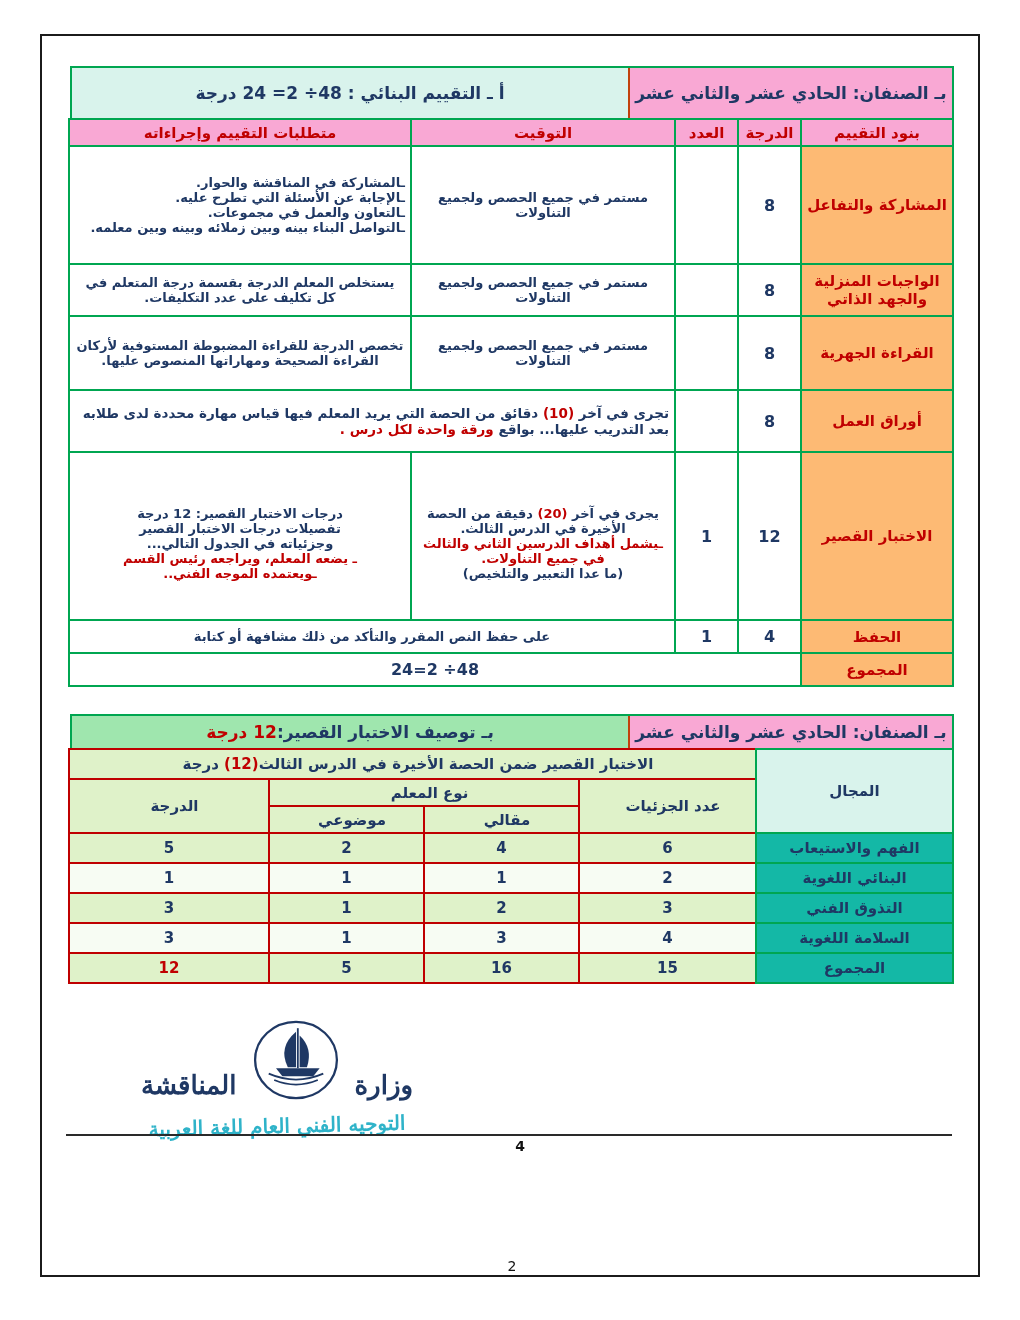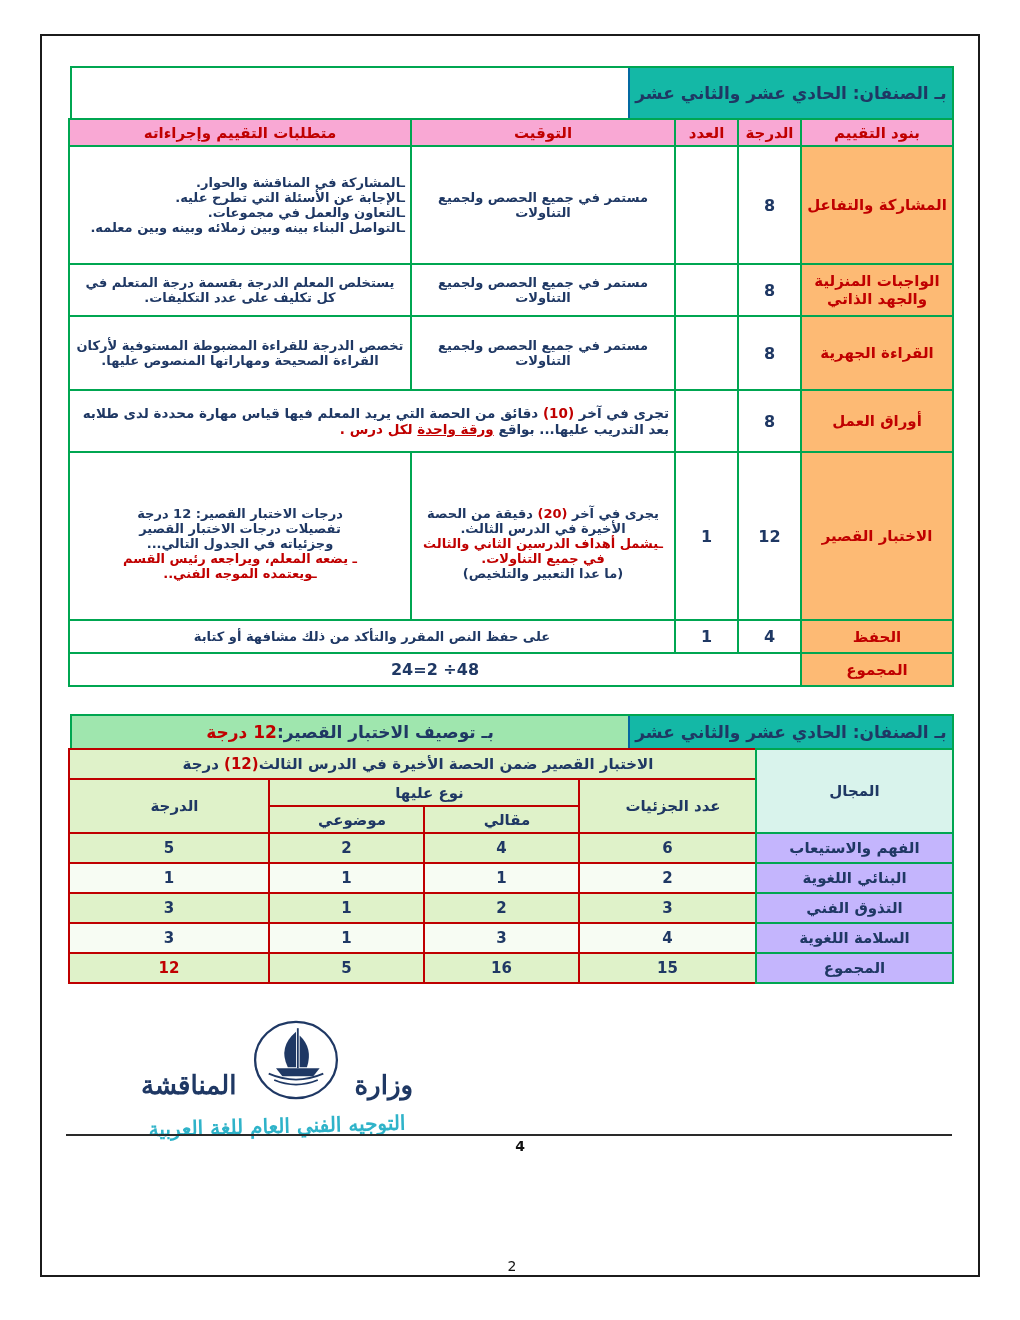--- a/index.html
+++ b/index.html
@@ -4,30 +4,30 @@
 <style>
   * { margin:0; padding:0; box-sizing:border-box; }
   html,body { width:1020px; height:1320px; background:#ffffff;
     font-family:"DejaVu Sans", sans-serif; }
   body { position:relative; direction:rtl; }
 
   .frame { position:absolute; left:40px; top:34px; width:940px; height:1243px;
     border:2px solid #1b1b1b; background:#ffffff; }
 
   .red   { color:#c00000; }
-  .u     { text-decoration:underline; }
+  .u     { }
   .preline { white-space:pre-line; }
 
   .tblwrap { position:absolute; }
 
   
   .titlebar { display:flex; border:2px solid #00a651; border-bottom:none; }
   .tcell { display:flex; align-items:center; justify-content:center;
     font-weight:bold; font-size:17px; color:#1f3864; text-align:center; }
-  .ybg { background:#14b8a6; border-left:2px solid #0369a1; }
+  .ybg { background:#f9a8d4; border-left:2px solid #c2410c; }
   .cbg { background:#d9f3ec; flex:1; }
   .gbg { background:#9fe6ae; flex:1; }
   .t1bar { height:52px; }
   .t2bar { height:34px; }
 
   
   table { border-collapse:collapse; width:100%; table-layout:fixed; }
   td { border:2px solid #00a651; font-weight:bold; color:#1f3864;
     text-align:center; vertical-align:middle; padding:2px 5px; font-size:13px; }
 
@@ -49,21 +49,21 @@
 
   
   .t2 table td { border:2px solid #bf0000; font-size:15px; }
   .t2 td.majal { border-color:#00a651; background:#d9f3ec; }
   .t2 td.subhead, .t2 td.head2 { background:#dff2c9;padding-left:16px; }
   .t2 tr.h1 { height:30px; }
   .t2 tr.h2, .t2 tr.h3 { height:27px; }
   .t2 tr.d { height:30px; }
   .t2 tr.g td { background:#dff2c9; }
   .t2 tr.w td { background:#f7fcf3; }
-  .t2 tr.g td.majal, .t2 tr.w td.majal { background:#c4b5fd; }
+  .t2 tr.g td.majal, .t2 tr.w td.majal { background:#14b8a6; }
   .t2 td.red, .t2 tr.d td.redcell { color:#c00000; }
 
   
   .logo { position:absolute; left:110px; top:1008px; width:330px; text-align:center; }
   .logo-row { display:flex; align-items:flex-end; justify-content:center; gap:3px; }
   .logo-word { font-size:26px; font-weight:bold; color:#1f3864; padding-bottom:10px;
     font-family:"DejaVu Serif", serif; }
   .dept { font-size:20px; font-weight:bold; color:#2fb3c9; margin-top:4px;
     transform:rotate(-1.5deg); font-family:"DejaVu Serif", serif; }
 
@@ -76,20 +76,21 @@
 </style>
 </head>
 <body>
 
 <div class="frame">
 
   <div class="tblwrap" style="left:28px; top:30px; width:884px;">
 
     <div class="titlebar t1bar">
       <div class="tcell ybg" style="width:324px">بـ الصنفان: الحادي عشر والثاني عشر</div>
+      <div class="tcell cbg">أ ـ التقييم البنائي : 48÷ 2= 24 درجة</div>
     </div>
 
     <table class="table1">
       <colgroup>
         <col style="width:152px">
           <col style="width:63px">
           <col style="width:63px">
         <col style="width:264px">
           <col style="width:342px">
       </colgroup>
@@ -191,21 +192,21 @@
       </colgroup>
       <tbody>
       <tr class="h1">
         <td class="majal" rowspan="3">المجال</td>
         <td class="subhead" colspan="4">
           <span>الاختبار القصير ضمن الحصة الأخيرة في الدرس الثالث</span><span class="red">(12)</span><span> درجة</span>
         </td>
       </tr>
       <tr class="h2">
         <td class="head2" rowspan="2">عدد الجزئيات</td>
-        <td class="head2" colspan="2">نوع عليها</td>
+        <td class="head2" colspan="2">نوع المعلم</td>
         <td class="head2" rowspan="2">الدرجة</td>
       </tr>
       <tr class="h3">
         <td class="head2">مقالي</td>
         <td class="head2">موضوعي</td>
       </tr>
 
       <tr class="d g">
         <td class="majal">الفهم والاستيعاب</td>
         <td>6</td>

